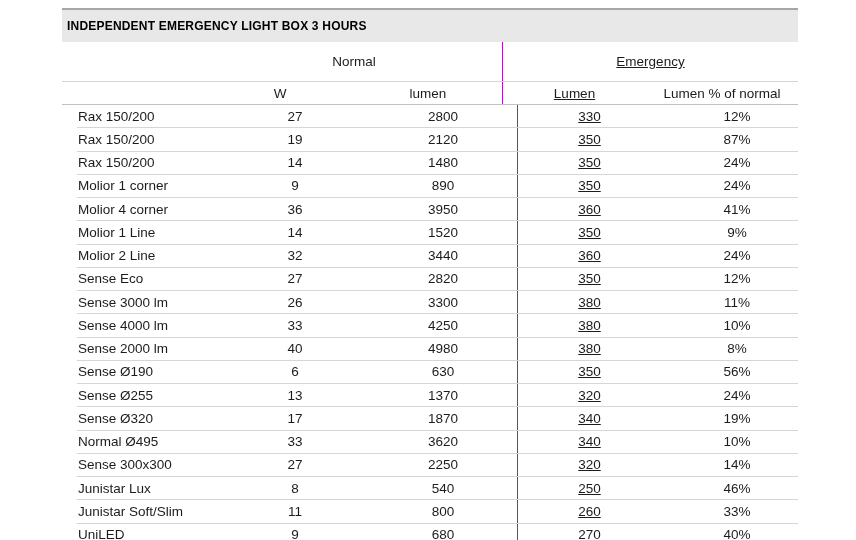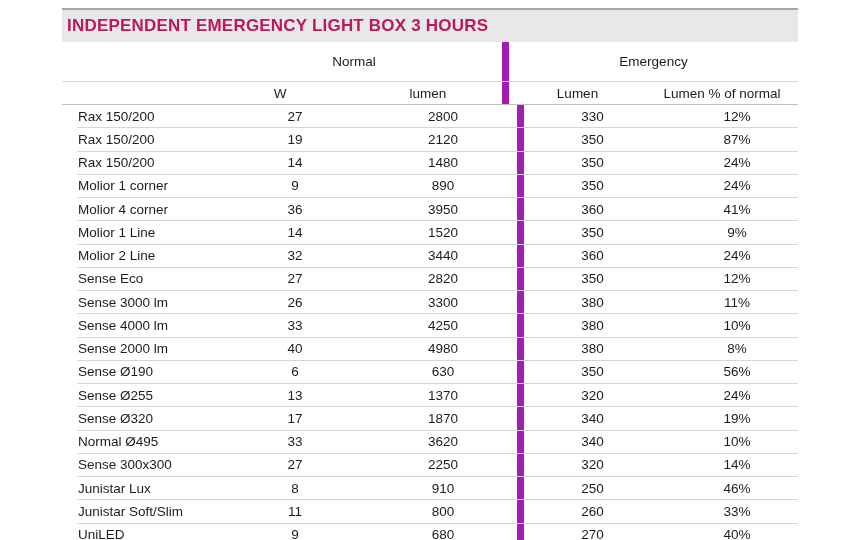--- a/index.html
+++ b/index.html
@@ -21,24 +21,24 @@
   .title-bar {
     box-sizing: border-box;
     height: 34px;
     background: #e8e8e8;
     border-top: 2px solid #a6a6a6;
     display: flex;
     align-items: center;
     padding-left: 5px;
   }
   .title-bar span {
-    font-size: 17px;
+    font-size: 12px;
     font-weight: bold;
     letter-spacing: 0.2px;
-    color: #be185d;
+    color: #000000;
     white-space: nowrap;
   }
   .row {
     display: grid;
     grid-template-columns: 144px 148px 148px 144px 152px;
     box-sizing: border-box;
     align-items: center;
     font-size: 13.5px;
   }
   .group-row {
@@ -61,21 +61,21 @@
   .cell {
     box-sizing: border-box;
     height: 100%;
     display: flex;
     align-items: center;
     white-space: nowrap;
     overflow: hidden;
   }
   .product-cell { padding-left: 1px; justify-content: flex-start; }
   .num { justify-content: center; }
-  .divider { border-left: 7px solid #a21caf; }
+  .divider { border-left: 1px solid #a21caf; text-decoration: underline; }
 </style>
 </head>
 <body>
 
 <div class="page">
   <div class="table-wrap">
 
     <div class="title-bar">
       <span>INDEPENDENT EMERGENCY LIGHT BOX 3 HOURS</span>
     </div>
@@ -203,21 +203,21 @@
         <div class="row data-row">
           <div class="cell product-cell">Sense 300x300</div>
           <div class="cell num">27</div>
           <div class="cell num">2250</div>
           <div class="cell num divider">320</div>
           <div class="cell num">14%</div>
         </div>
         <div class="row data-row">
           <div class="cell product-cell">Junistar Lux</div>
           <div class="cell num">8</div>
-          <div class="cell num">910</div>
+          <div class="cell num">540</div>
           <div class="cell num divider">250</div>
           <div class="cell num">46%</div>
         </div>
         <div class="row data-row">
           <div class="cell product-cell">Junistar Soft/Slim</div>
           <div class="cell num">11</div>
           <div class="cell num">800</div>
           <div class="cell num divider">260</div>
           <div class="cell num">33%</div>
         </div>

